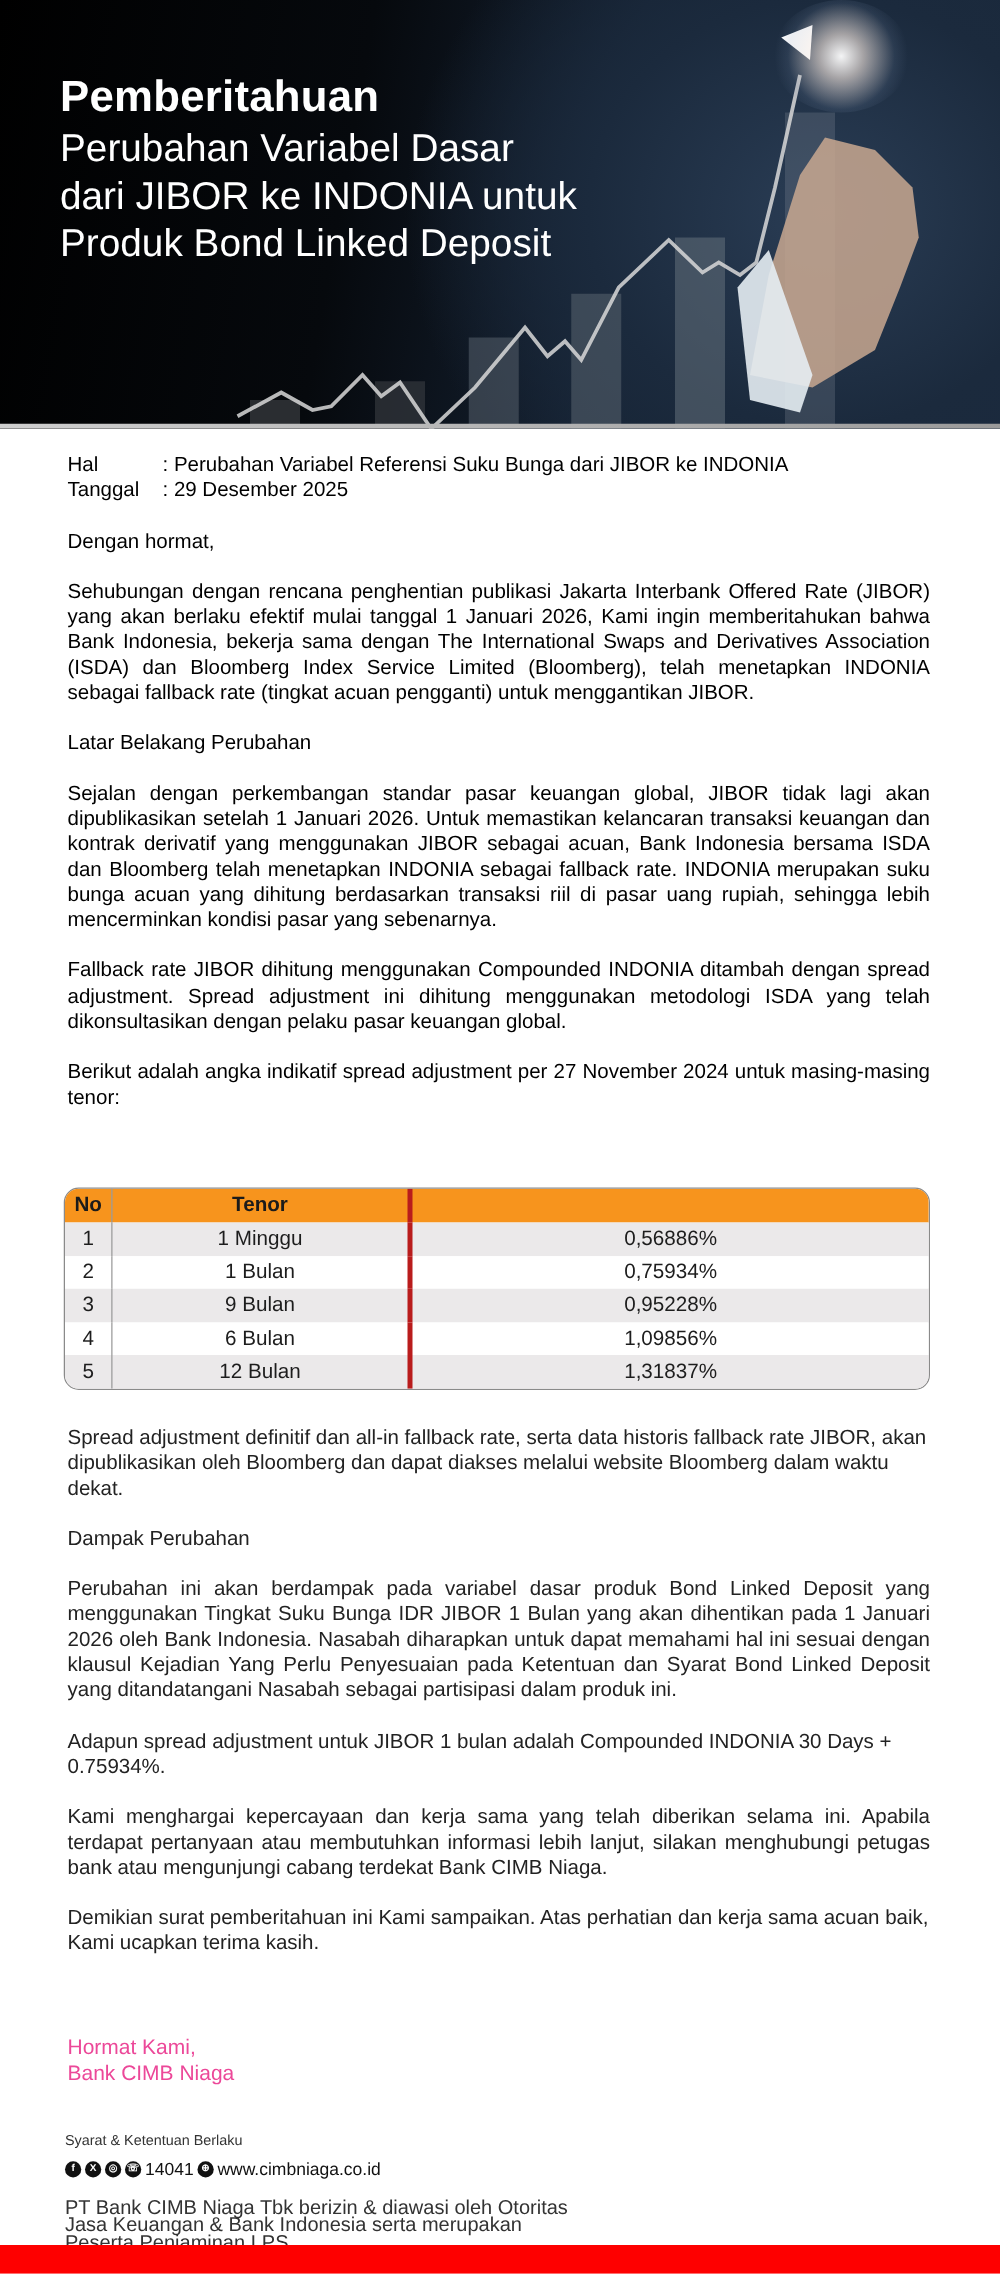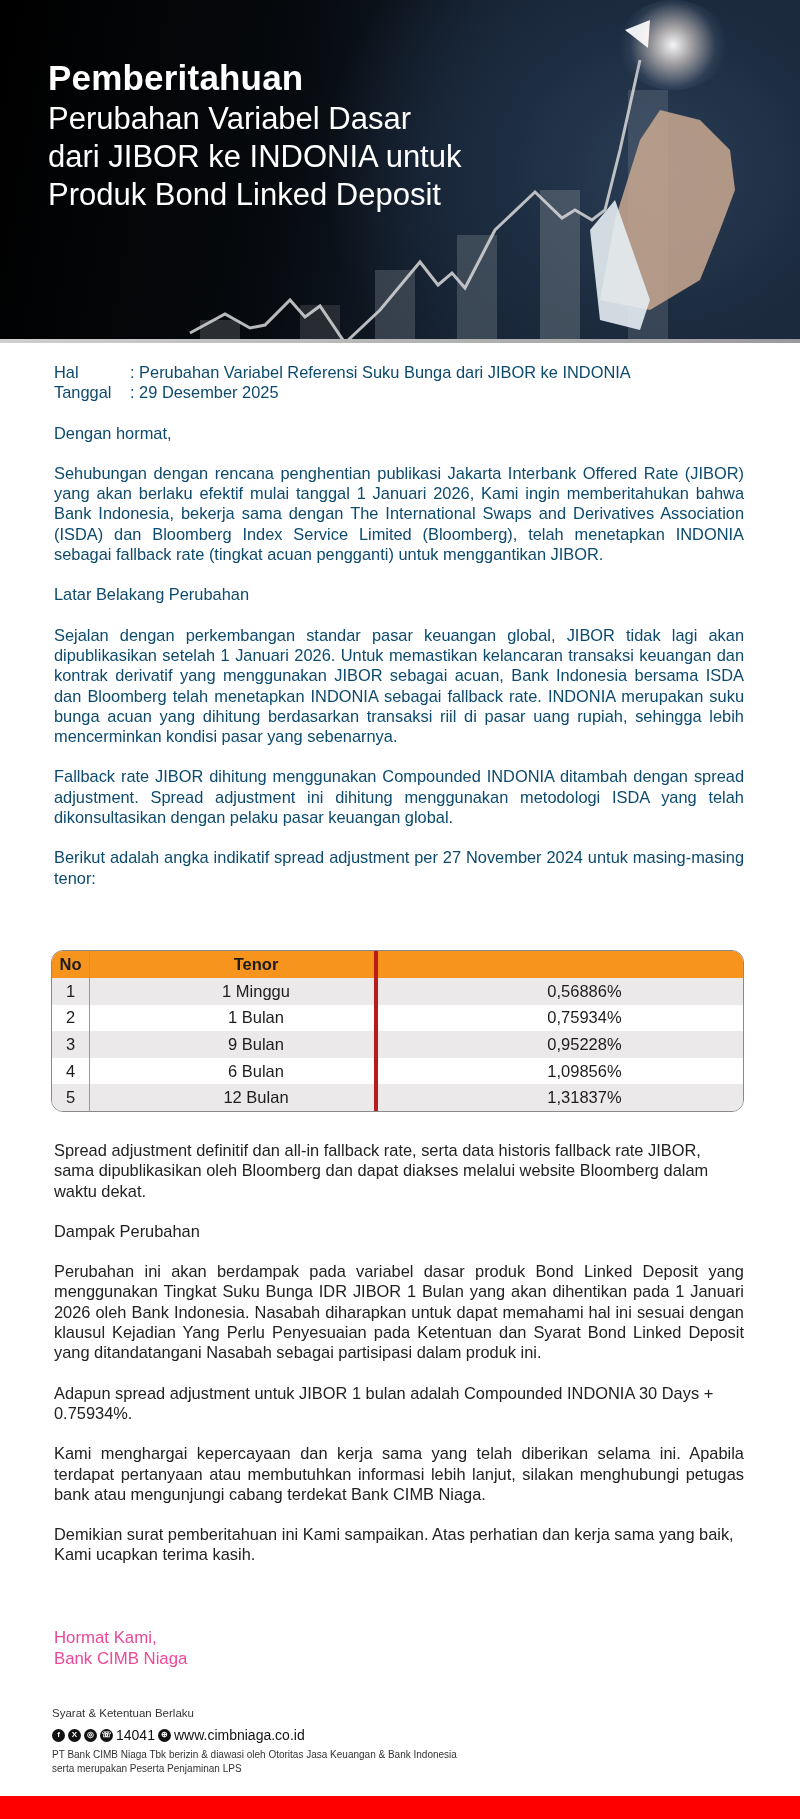--- a/index.html
+++ b/index.html
@@ -12,47 +12,47 @@
                 linear-gradient(100deg, #000000 0%, #06090d 35%, #142030 60%, #1a2a3e 100%); }
   .hero .glow { position: absolute; left: 618px; top: 0px; width: 110px; height: 90px; border-radius: 50%;
     background: radial-gradient(circle, rgba(255,255,255,0.95) 0%, rgba(255,240,230,0.6) 25%, rgba(120,140,170,0.15) 60%, rgba(0,0,0,0) 75%); }
   .hero .bottom-line { position: absolute; left: 0; bottom: 0; width: 800px; height: 4px; background: linear-gradient(90deg, #cfcfcf, #9a9a9a); }
   .hero svg { position: absolute; left: 0; top: 0; }
   .hero-title { position: absolute; left: 48px; top: 24px; color: #ffffff; margin-top: 32px; }
   .hero-title .t1 { font-size: 35px; font-weight: bold; line-height: 44px; letter-spacing: 0.2px; }
   .hero-title .t2 { font-size: 31px; line-height: 38px; }
 
   
-  .content { position: absolute; left: 54px; top: 362px; width: 690px; font-size: 16.4px; line-height: 20.3px; color: #0c4a6e; }
+  .content { position: absolute; left: 54px; top: 362px; width: 690px; font-size: 16.4px; line-height: 20.3px; color: #000000; }
   .meta-row { display: flex; }
   .meta-label { width: 76px; }
   .para { text-align: justify; }
   .heading { font-weight: normal; }
   .gap-s { height: 20px; }
 
   
   .spread-table { position: absolute; left: 51px; top: 950px; width: 693px; border: 1px solid #8a8a8a; border-radius: 12px; overflow: hidden; font-size: 16.5px; }
-  .tr { display: flex; height: 26.6px; align-items: center; gap: 48px; }
+  .tr { display: flex; height: 26.6px; align-items: center; }
   .tr.head { background: #f7941d; font-weight: bold; color: #1b1b1b; height: 27px; }
   .tr.odd { background: #ebe9ea; }
   .tr.even { background: #ffffff; }
   .c-no { width: 38px; text-align: center; height: 100%; display: flex; align-items: center; justify-content: center; border-right: 1px solid #9a9a9a; }
   .c-tenor { width: 240px; text-align: left; height: 100%; display: flex; align-items: center; justify-content: center; border-right: 4px solid #b91c1c; }
   .c-spread { flex: 1; text-align: center; height: 100%; display: flex; align-items: center; justify-content: center; }
   .tr.head .c-spread { font-style: italic; }
 
   .content2 { position: absolute; left: 54px; top: 1140px; width: 690px; font-size: 16.4px; line-height: 20.3px; color: #222; }
 
   .signature { position: absolute; left: 54px; top: 1628px; font-size: 16.8px; line-height: 20.5px; color: #ec4899; }
 
   .footer { position: absolute; left: 52px; top: 1707px; color: #333; }
   .terms { font-size: 11.5px; }
   .contact-row { margin-top: 8px; display: flex; align-items: center; gap: 3px; font-size: 14px; color: #111; font-family: "Liberation Sans", sans-serif; }
   .ico { width: 13px; height: 13px; border-radius: 50%; background: #111; color: #fff; font-size: 8px; font-weight: bold; display: inline-flex; align-items: center; justify-content: center; line-height: 1; }
-  .legal { margin-top: 5px; font-size: 10px; line-height: 14px; color: #333; }
+  .legal { margin-top: 17px; font-size: 16px; line-height: 14px; color: #333; }
 
   .red-bar { position: absolute; left: 0; top: 1796px; width: 800px; height: 23px; background: #fe0000; }
 </style>
 </head>
 <body>
 
 <div class="hero">
   <svg width="800" height="343">
 
     <rect x="200" y="320" width="40" height="23" fill="#3a3d42" opacity="0.7"></rect>
@@ -127,31 +127,31 @@
     <div class="c-spread">1,09856%</div>
   </div>
   <div class="tr odd">
     <div class="c-no">5</div>
     <div class="c-tenor">12 Bulan</div>
     <div class="c-spread">1,31837%</div>
   </div>
 </div>
 
 <div class="content2">
-  <div>Spread adjustment definitif dan all-in fallback rate, serta data historis fallback rate JIBOR, sama dipublikasikan oleh Bloomberg dan dapat diakses melalui website Bloomberg dalam waktu dekat.</div>
+  <div>Spread adjustment definitif dan all-in fallback rate, serta data historis fallback rate JIBOR, akan dipublikasikan oleh Bloomberg dan dapat diakses melalui website Bloomberg dalam waktu dekat.</div>
   <div class="gap-s"></div>
   <div class="heading">Dampak Perubahan</div>
   <div class="gap-s"></div>
   <div class="para">Perubahan ini akan berdampak pada variabel dasar produk Bond Linked Deposit yang menggunakan Tingkat Suku Bunga IDR JIBOR 1 Bulan yang akan dihentikan pada 1 Januari 2026 oleh Bank Indonesia. Nasabah diharapkan untuk dapat memahami hal ini sesuai dengan klausul Kejadian Yang Perlu Penyesuaian pada Ketentuan dan Syarat Bond Linked Deposit yang ditandatangani Nasabah sebagai partisipasi dalam produk ini.</div>
   <div class="gap-s"></div>
   <div>Adapun spread adjustment untuk JIBOR 1 bulan adalah Compounded INDONIA 30 Days + 0.75934%.</div>
   <div class="gap-s"></div>
   <div class="para">Kami menghargai kepercayaan dan kerja sama yang telah diberikan selama ini. Apabila terdapat pertanyaan atau membutuhkan informasi lebih lanjut, silakan menghubungi petugas bank atau mengunjungi cabang terdekat Bank CIMB Niaga.</div>
   <div class="gap-s"></div>
-  <div>Demikian surat pemberitahuan ini Kami sampaikan. Atas perhatian dan kerja sama yang baik, Kami ucapkan terima kasih.</div>
+  <div>Demikian surat pemberitahuan ini Kami sampaikan. Atas perhatian dan kerja sama acuan baik, Kami ucapkan terima kasih.</div>
 </div>
 
 <div class="signature">
   <div>Hormat Kami,</div>
   <div>Bank CIMB Niaga</div>
 </div>
 
 <div class="footer">
   <div class="terms">Syarat &amp; Ketentuan Berlaku</div>
   <div class="contact-row">

